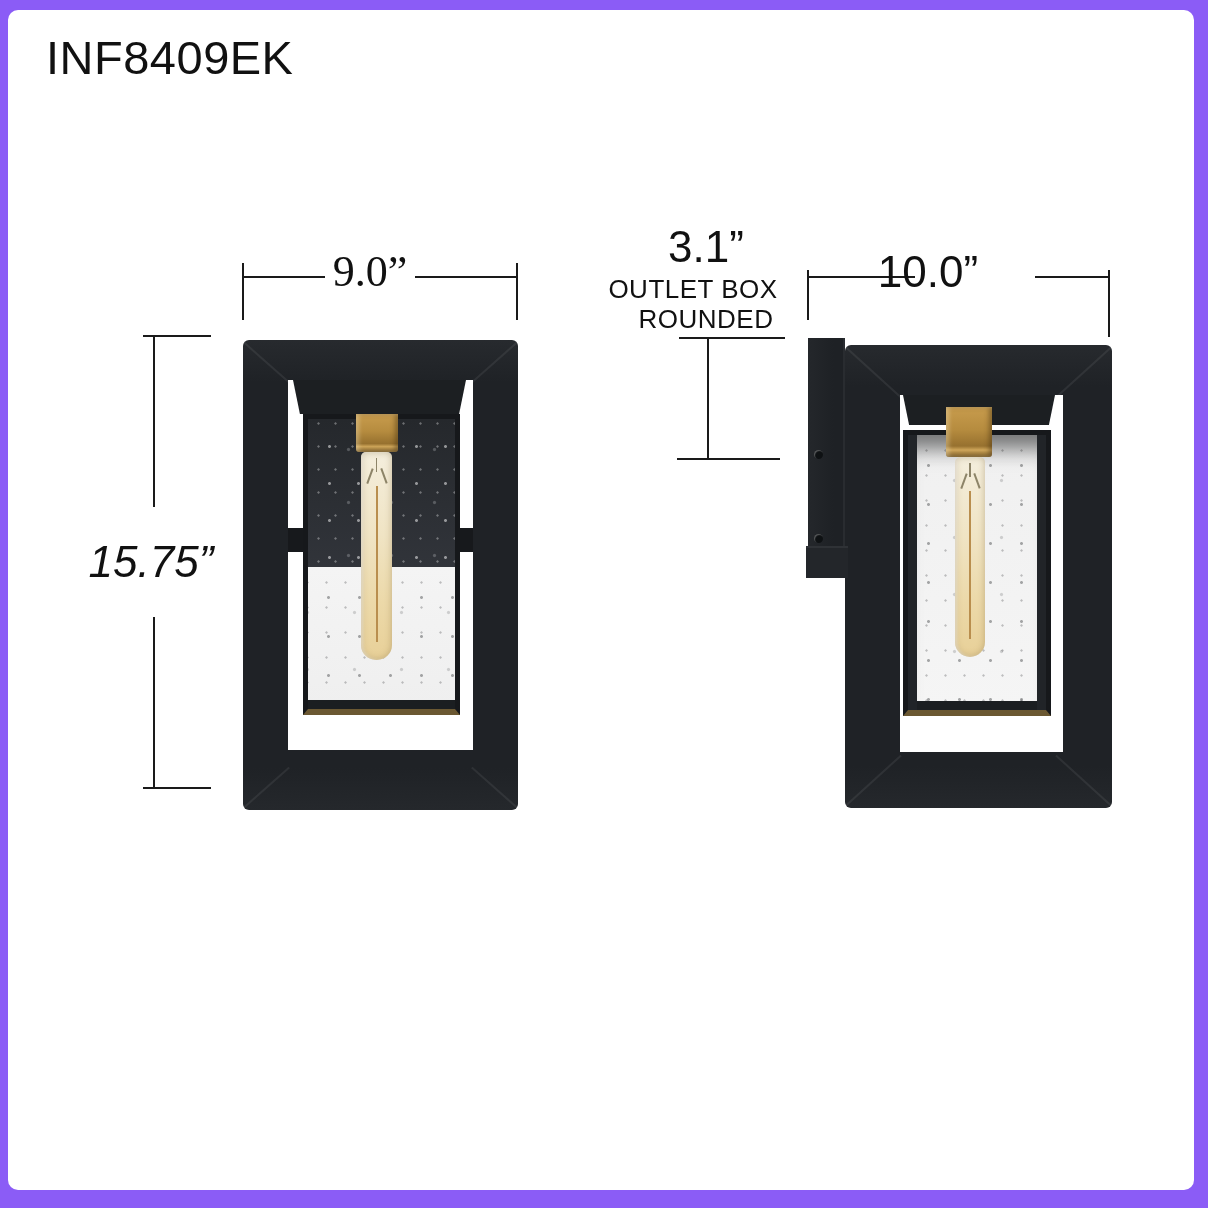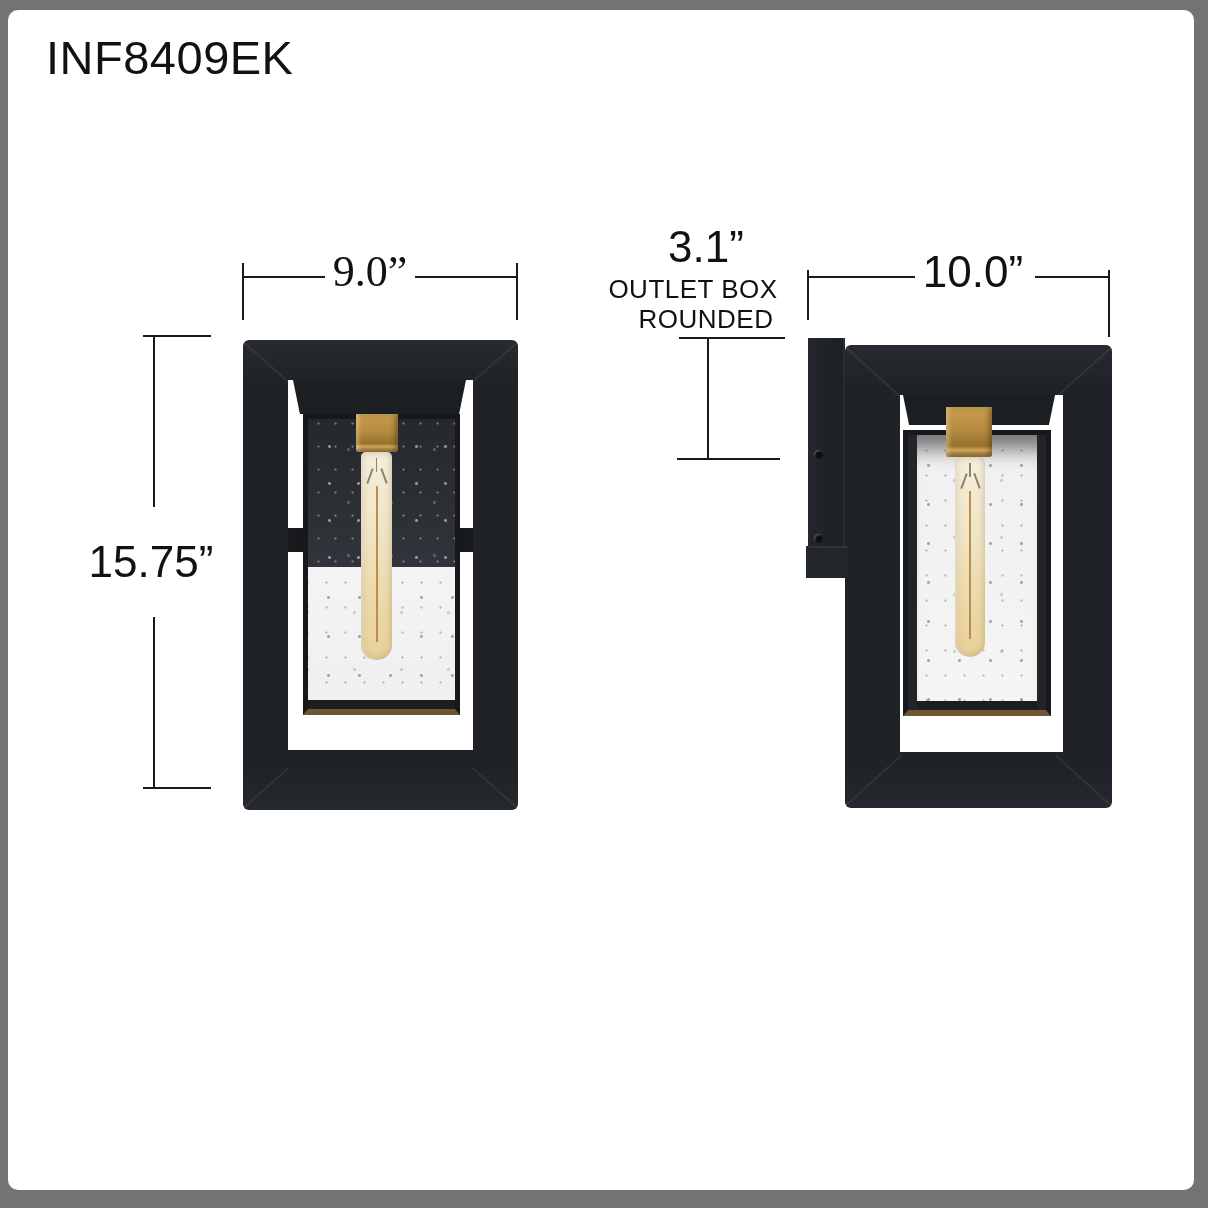--- a/index.html
+++ b/index.html
@@ -1,16 +1,16 @@
 <!DOCTYPE html>
 <html><head>
 <meta charset="utf-8">
 <style>
   html,body{margin:0;padding:0;}
-  .page{position:relative;width:1208px;height:1208px;background:#737373;
+  .page{position:relative;width:1208px;height:1208px;background:#8b5cf6;
         font-family:"Liberation Sans",sans-serif;color:#111;overflow:hidden;}
   .card{position:absolute;left:8px;top:10px;width:1186px;height:1180px;
         background:#ffffff;border-radius:10px;}
   .abs{position:absolute;}
   
   .title{position:absolute;left:46px;top:30px;font-size:47px;letter-spacing:.5px;white-space:nowrap;}
   .dim-label{position:absolute;font-size:44px;white-space:nowrap;transform:translateX(-50%);line-height:1.0;}
   .dim-sub{position:absolute;font-size:26px;white-space:nowrap;transform:translateX(-50%);line-height:1.0;letter-spacing:.5px;}
   .foot-line{position:absolute;left:0;width:1208px;text-align:center;font-size:35px;white-space:nowrap;}
   .foot-line>span{display:inline-block;transform:scaleX(.88);transform-origin:center;letter-spacing:0;}
@@ -79,34 +79,34 @@
   <div class="dl" style="left:243px;top:276px;width:82px;height:2px;"></div>
   <div class="dl" style="left:415px;top:276px;width:103px;height:2px;"></div>
   <div class="dl" style="left:242px;top:263px;width:2px;height:57px;"></div>
   <div class="dl" style="left:516px;top:263px;width:2px;height:57px;"></div>
   <div class="dim-label" style="left:370px;top:250px;font-family:Liberation Serif, serif;">9.0”</div>
 
   <div class="dl" style="left:143px;top:335px;width:68px;height:2px;"></div>
   <div class="dl" style="left:143px;top:787px;width:68px;height:2px;"></div>
   <div class="dl" style="left:153px;top:335px;width:2px;height:172px;"></div>
   <div class="dl" style="left:153px;top:617px;width:2px;height:171px;"></div>
-  <div class="dim-label" style="left:151px;top:540px;">15.75”</div>
+  <div class="dim-label" style="left:151px;top:540px;font-style:italic;">15.75”</div>
 
   <div class="dim-label" style="left:706px;top:225px;">3.1”</div>
   <div class="dim-sub" style="left:693px;top:276px;">OUTLET BOX</div>
   <div class="dim-sub" style="left:706px;top:306px;">ROUNDED</div>
   <div class="dl" style="left:679px;top:337px;width:106px;height:2px;"></div>
   <div class="dl" style="left:677px;top:458px;width:103px;height:2px;"></div>
   <div class="dl" style="left:707px;top:337px;width:2px;height:122px;"></div>
 
   <div class="dl" style="left:808px;top:276px;width:107px;height:2px;"></div>
   <div class="dl" style="left:1035px;top:276px;width:75px;height:2px;"></div>
   <div class="dl" style="left:807px;top:270px;width:2px;height:50px;"></div>
   <div class="dl" style="left:1108px;top:270px;width:2px;height:67px;"></div>
-  <div class="dim-label" style="left:973px;top:250px;">10.0”</div>
+  <div class="dim-label" style="left:928px;top:250px;">10.0”</div>
 
   <div class="abs" style="left:243px;top:340px;width:275px;height:470px;">
     <div class="frame" style="left:0;top:0;width:275px;height:470px;">
       <div class="miter" style="left:2px;top:2px;width:60px;transform-origin:0 0;transform:rotate(41.6deg);"></div>
       <div class="miter" style="right:2px;top:2px;width:60px;transform-origin:100% 0;transform:rotate(-41.6deg);"></div>
       <div class="miter" style="left:2px;bottom:2px;width:60px;transform-origin:0 100%;transform:rotate(-41.6deg);"></div>
       <div class="miter" style="right:2px;bottom:2px;width:60px;transform-origin:100% 100%;transform:rotate(41.6deg);"></div>
     </div>
     <div class="opening" style="left:45px;top:40px;width:185px;height:370px;"></div>
     <div class="crossbar" style="left:45px;top:188px;width:185px;height:24px;z-index:1;"></div>

